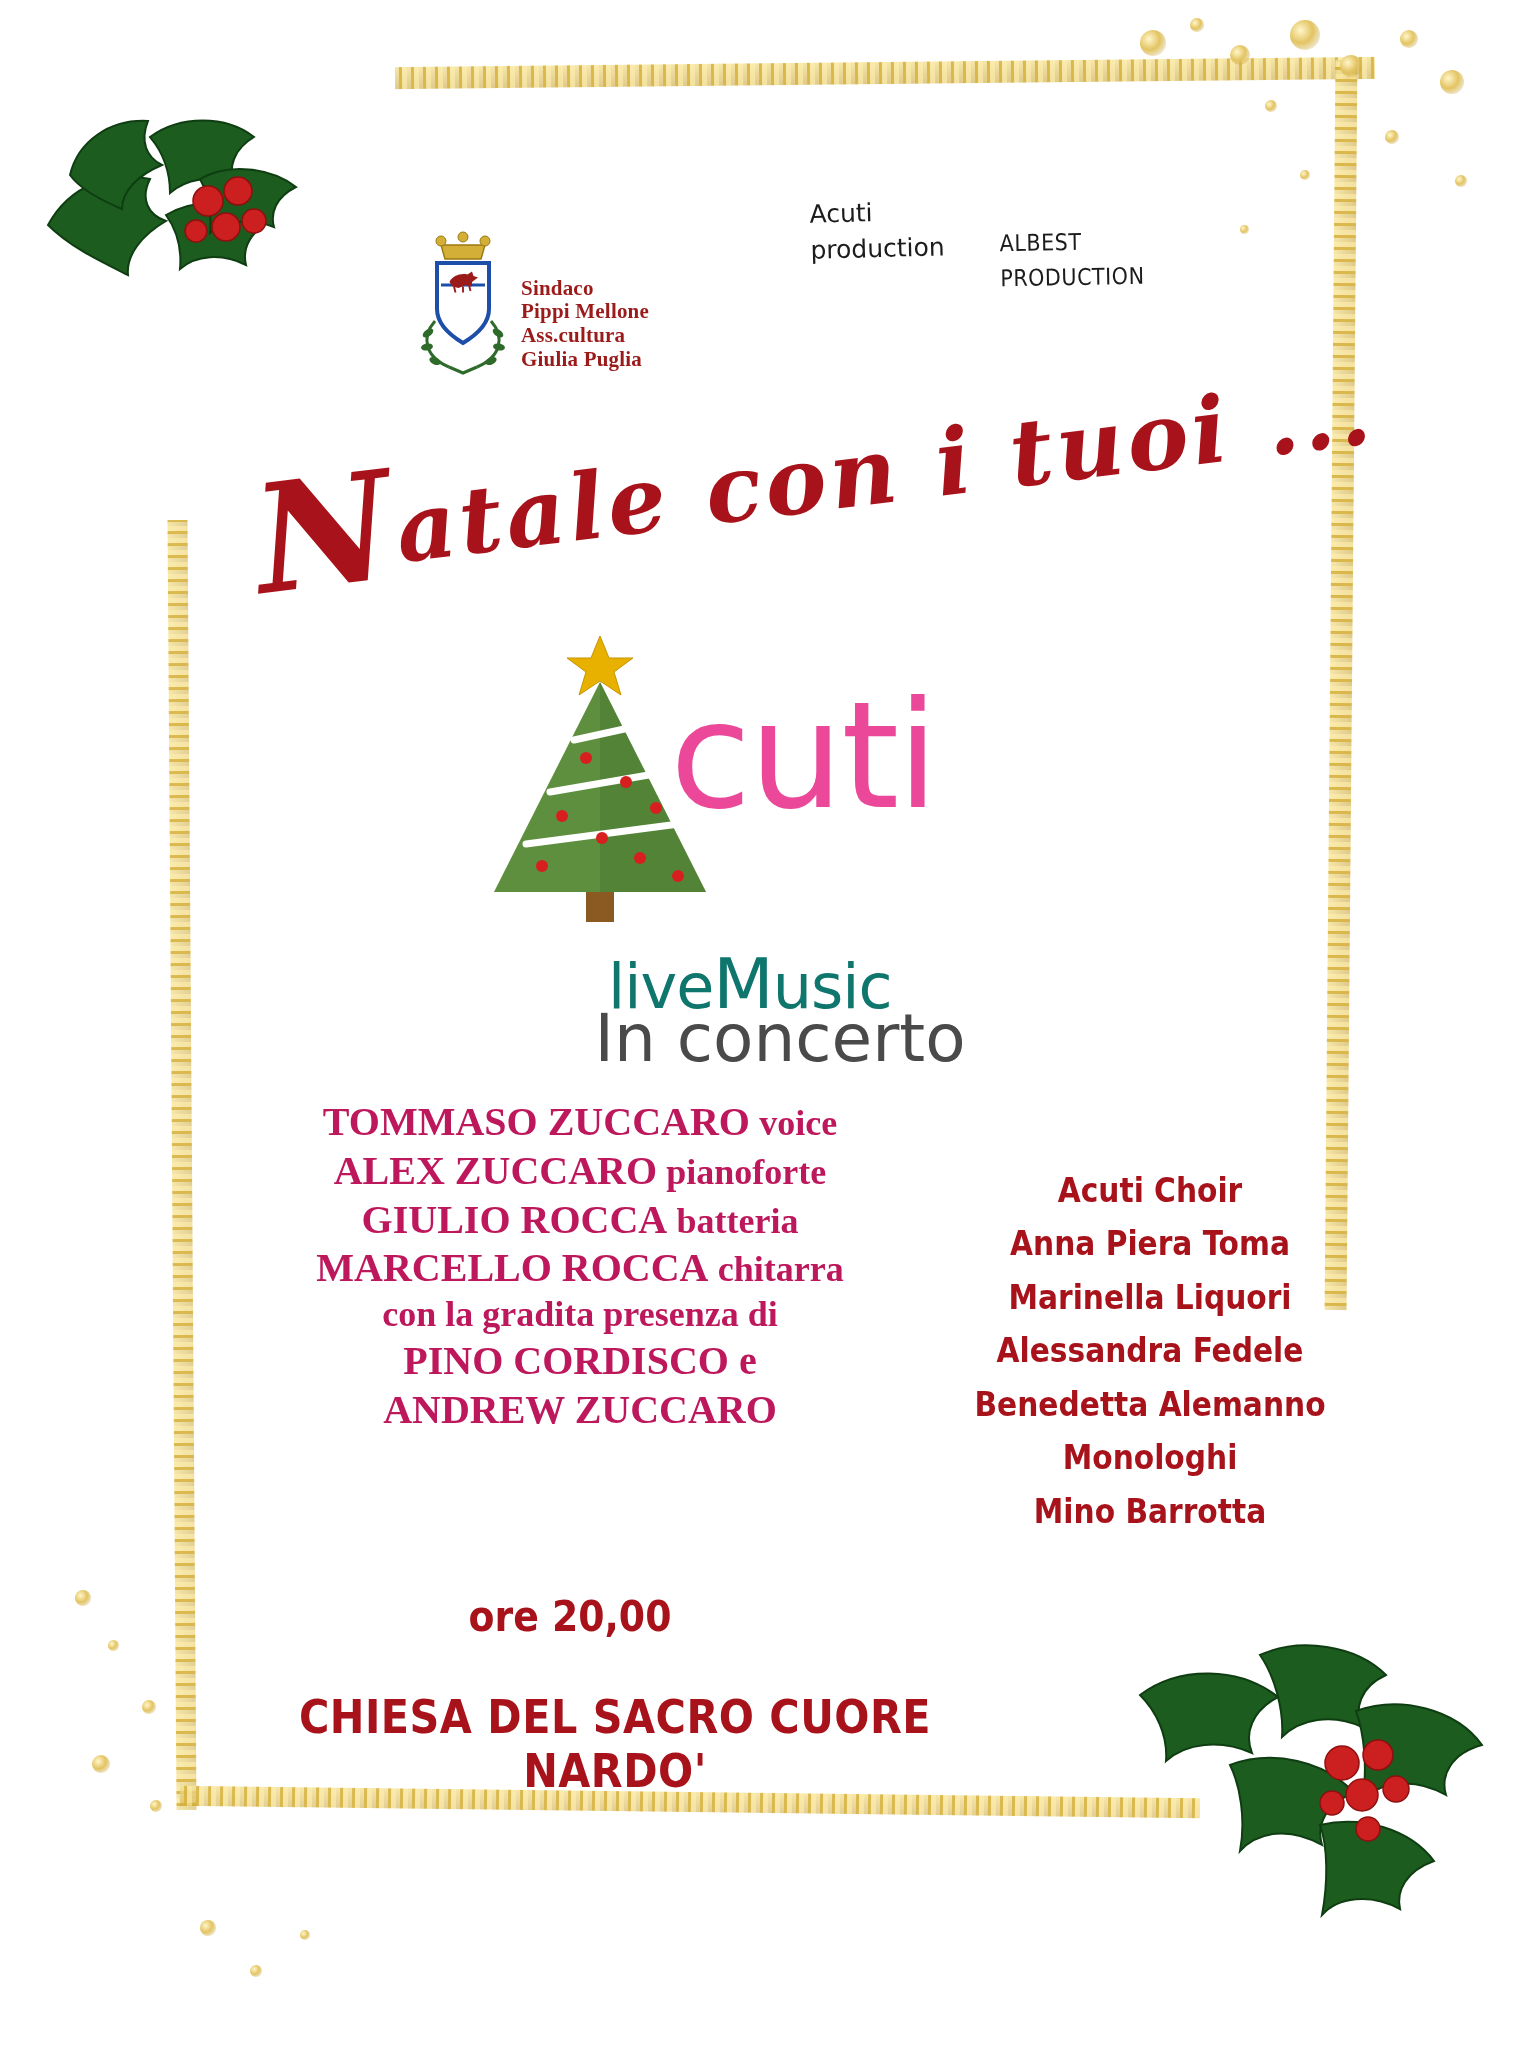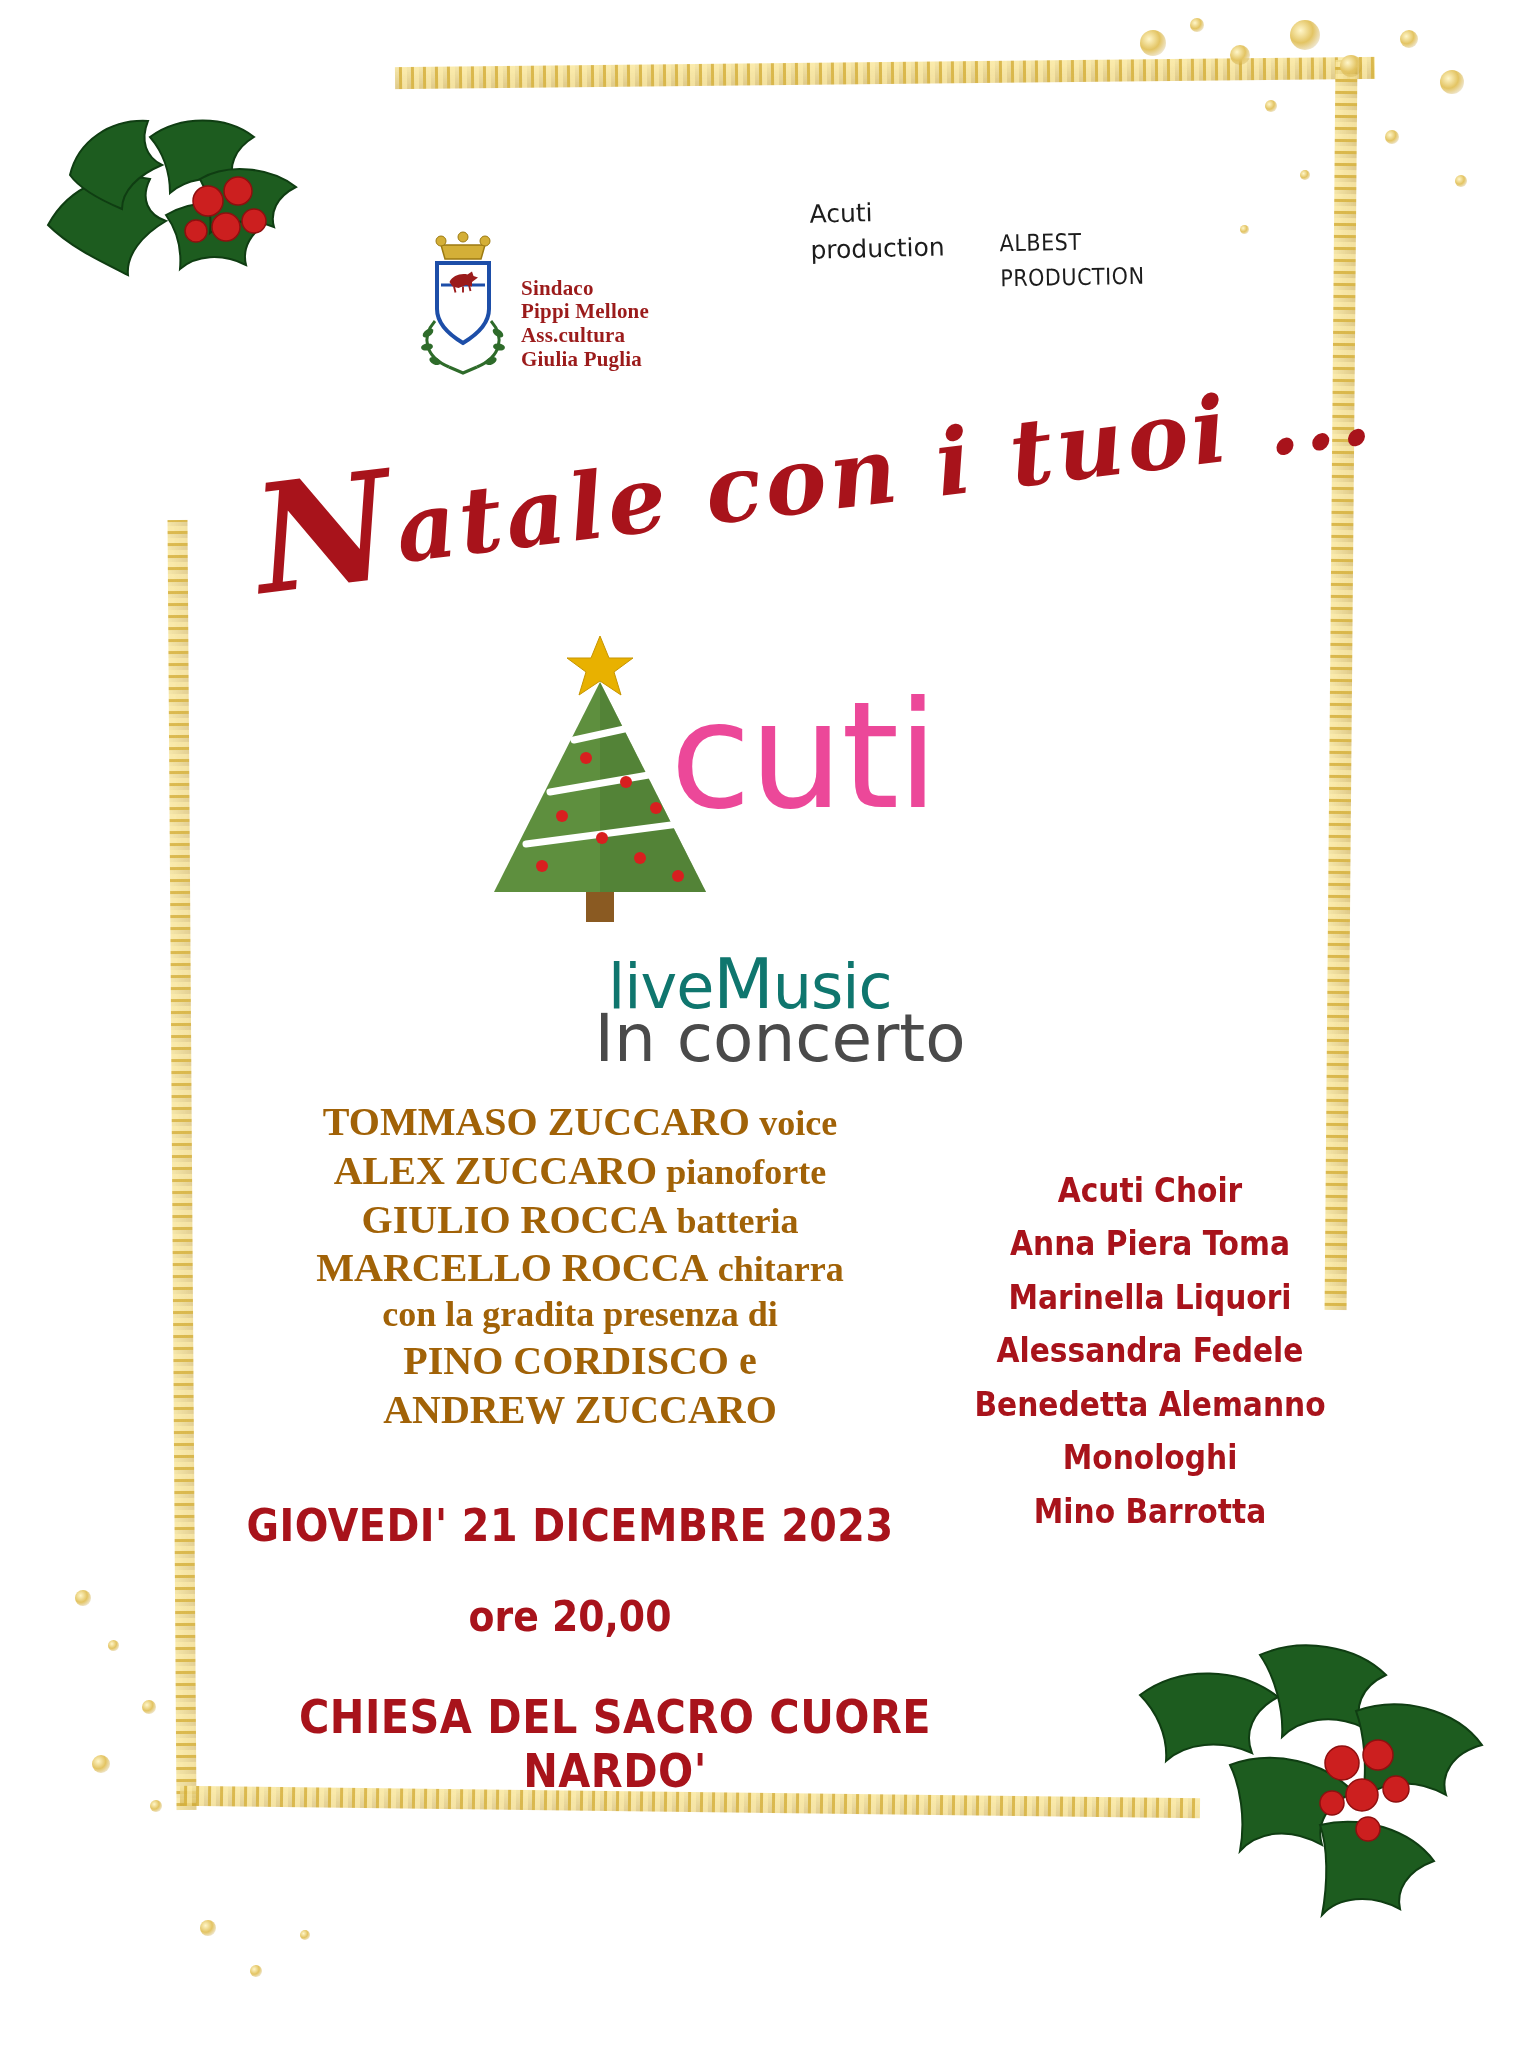--- a/index.html
+++ b/index.html
@@ -184,21 +184,21 @@
 
   
   .credits-left {
     position: absolute;
     left: 240px;
     top: 1098px;
     width: 680px;
     text-align: center;
     font-family: "Liberation Serif", serif;
     font-weight: bold;
-    color: #a16207;
+    color: #be185d;
     font-size: 37px;
     line-height: 1.22;
   }
   .credits-left .nm { font-size: 40px; }
   .credits-left .role { font-size: 36px; }
   .credits-left .smaller { font-size: 36px; }
 
   .credits-right {
     position: absolute;
     left: 950px;
@@ -443,17 +443,16 @@
   <div class="credits-right">
     <div>Acuti Choir</div>
     <div>Anna Piera Toma</div>
     <div>Marinella Liquori</div>
     <div>Alessandra Fedele</div>
     <div>Benedetta Alemanno</div>
     <div>Monologhi</div>
     <div>Mino Barrotta</div>
   </div>
 
-  <div class="date-line">GIOVEDI' 21 DICEMBRE 2023</div>
   <div class="time-line">ore 20,00</div>
   <div class="venue-line">CHIESA DEL SACRO CUORE NARDO'</div>
 
 </div>
 
 </body></html>

